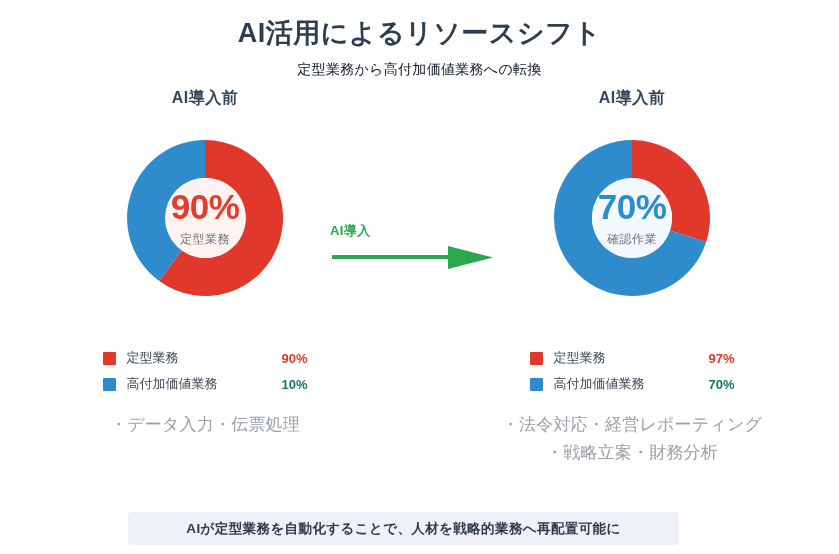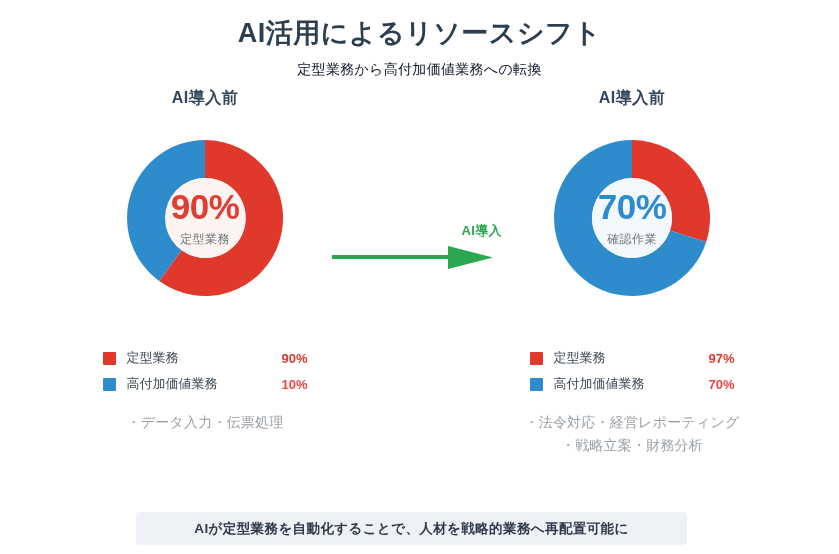--- a/index.html
+++ b/index.html
@@ -118,56 +118,56 @@
     flex: 1 1 auto;
     white-space: nowrap;
   }
   .legend-val {
     font-size: 13px;
     font-weight: bold;
     text-align: right;
     flex: 0 0 46px;
   }
   .val-red  { color: #e0392c; }
-  .val-blue { color: #ef4444; }
+  .val-blue { color: #0f766e; }
 
   
   .notes {
     margin-top: 14px;
     text-align: center;
     color: #9aa0a7;
-    font-size: 14px;
+    font-size: 17px;
     line-height: 1.65;
     letter-spacing: 0.2px;
   }
 
   
   .arrow-block {
     position: absolute;
     left: 330px;
     top: 222px;
     width: 172px;
     height: 50px;
   }
   .arrow-label {
-    text-align: right;
+    text-align: left;
     font-size: 13px;
     font-weight: bold;
     color: #2ba84f;
     letter-spacing: 0.4px;
   }
   .arrow-svg {
     display: block;
     margin-top: 5px;
   }
 
   
   .footer-banner {
     position: absolute;
-    left: 136px;
+    left: 128px;
     top: 512px;
     width: 551px;
     height: 33px;
     background: #eef1f5;
     border-radius: 4px;
     display: flex;
     align-items: center;
     justify-content: center;
   }
   .footer-text {

